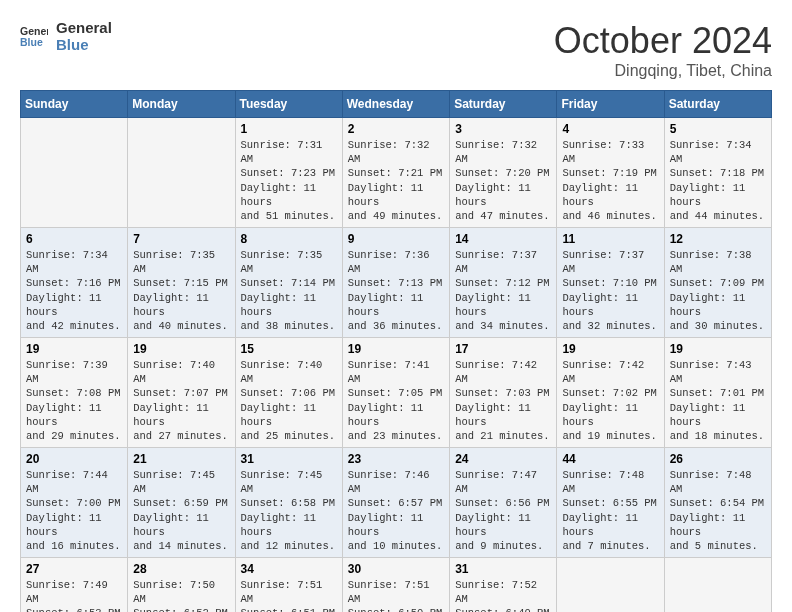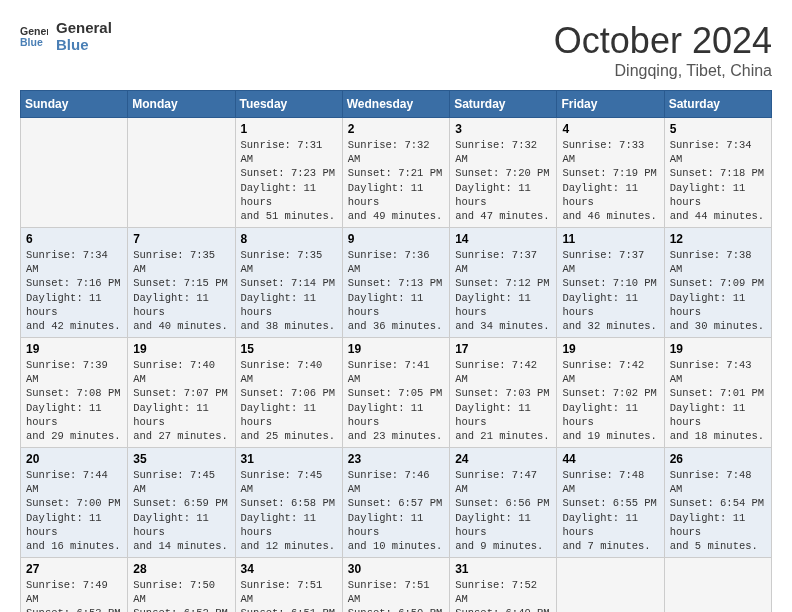--- a/index.html
+++ b/index.html
@@ -197,21 +197,21 @@
           <span class="day-num">19</span>
           <div class="cell-text">Sunrise: 7:43 AM<br>Sunset: 7:01 PM<br>Daylight: 11 hours<br>and 18 minutes.</div>
         </td>
       </tr>
       <tr>
         <td>
           <span class="day-num">20</span>
           <div class="cell-text">Sunrise: 7:44 AM<br>Sunset: 7:00 PM<br>Daylight: 11 hours<br>and 16 minutes.</div>
         </td>
         <td>
-          <span class="day-num">35</span>
+          <span class="day-num">21</span>
           <div class="cell-text">Sunrise: 7:45 AM<br>Sunset: 6:59 PM<br>Daylight: 11 hours<br>and 14 minutes.</div>
         </td>
         <td>
           <span class="day-num">31</span>
           <div class="cell-text">Sunrise: 7:45 AM<br>Sunset: 6:58 PM<br>Daylight: 11 hours<br>and 12 minutes.</div>
         </td>
         <td>
           <span class="day-num">23</span>
           <div class="cell-text">Sunrise: 7:46 AM<br>Sunset: 6:57 PM<br>Daylight: 11 hours<br>and 10 minutes.</div>
         </td>

